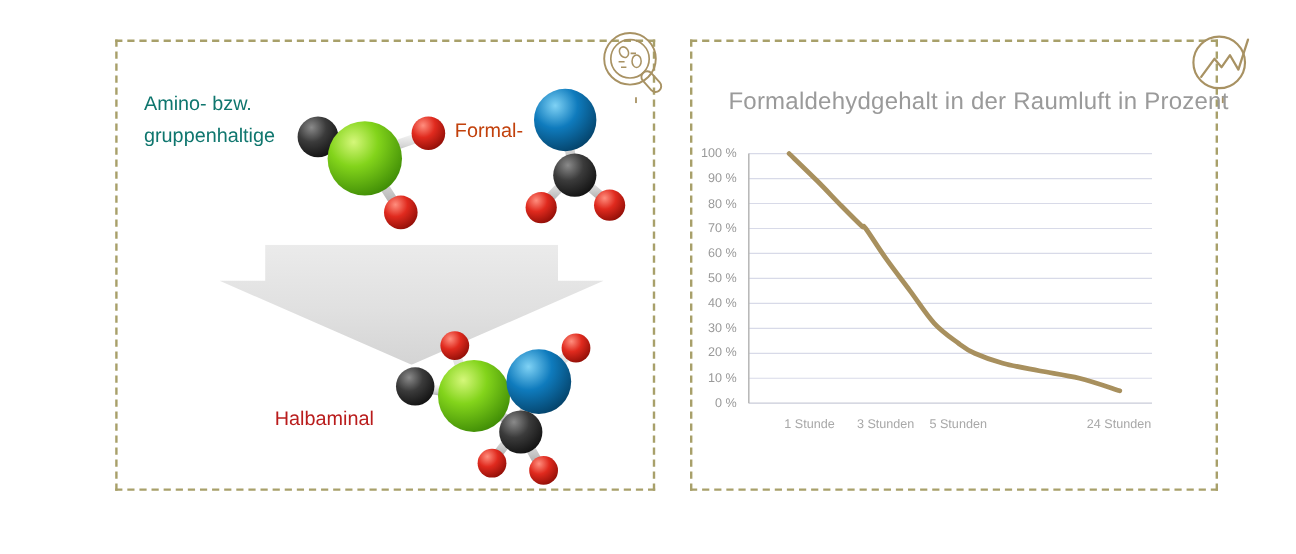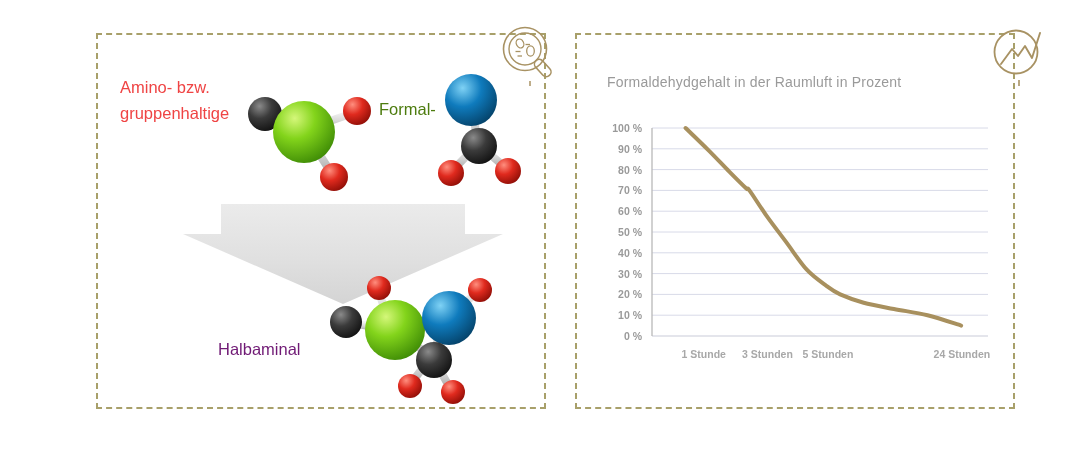--- a/index.html
+++ b/index.html
@@ -38,39 +38,39 @@
   #badge-chart     { left: 988px; top: 24px; }
 
   
   #label-amino {
     position: absolute;
     left: 120px;
     top: 74px;
     width: 170px;
     font-size: 16.5px;
     line-height: 26px;
-    color: #ef4444;
+    color: #0f766e;
     font-weight: 400;
   }
   #label-formaldehyd {
     position: absolute;
     left: 379px;
     top: 96px;
     width: 80px;
     font-size: 16.5px;
     line-height: 26px;
-    color: #4d7c0f;
+    color: #c2410c;
   }
   #label-halbaminal {
     position: absolute;
-    left: 218px;
+    left: 229px;
     top: 338px;
     font-size: 16.5px;
     line-height: 22px;
-    color: #701a75;
+    color: #b91c1c;
   }
 
   
   .molecule { position: absolute; }
   #mol-amino       { left: 238px; top: 82px;  width: 146px; height: 116px; }
   #mol-formaldehyd { left: 434px; top: 68px;  width: 106px; height: 122px; }
   #mol-halbaminal  { left: 320px; top: 268px; width: 186px; height: 142px; }
 
   
   #reaction-arrow {
@@ -79,32 +79,31 @@
     top: 204px;
     width: 320px;
     height: 100px;
   }
 
   
   #chart-title {
     position: absolute;
     left: 607px;
     top: 74px;
-    font-size: 14px;
+    font-size: 20px;
     color: #9a9a9a;
     letter-spacing: 0.2px;
     white-space: nowrap;
   }
   #chart-plot {
     position: absolute;
-    left: 600px;
+    left: 572px;
     top: 120px;
     width: 400px;
     height: 250px;
-    font-weight: bold;
   }
   .y-tick-label {
     position: absolute;
     right: 0;
     font-size: 10.5px;
     color: #9a9a9a;
     text-align: right;
     white-space: nowrap;
     transform: translateY(-50%);
   }

